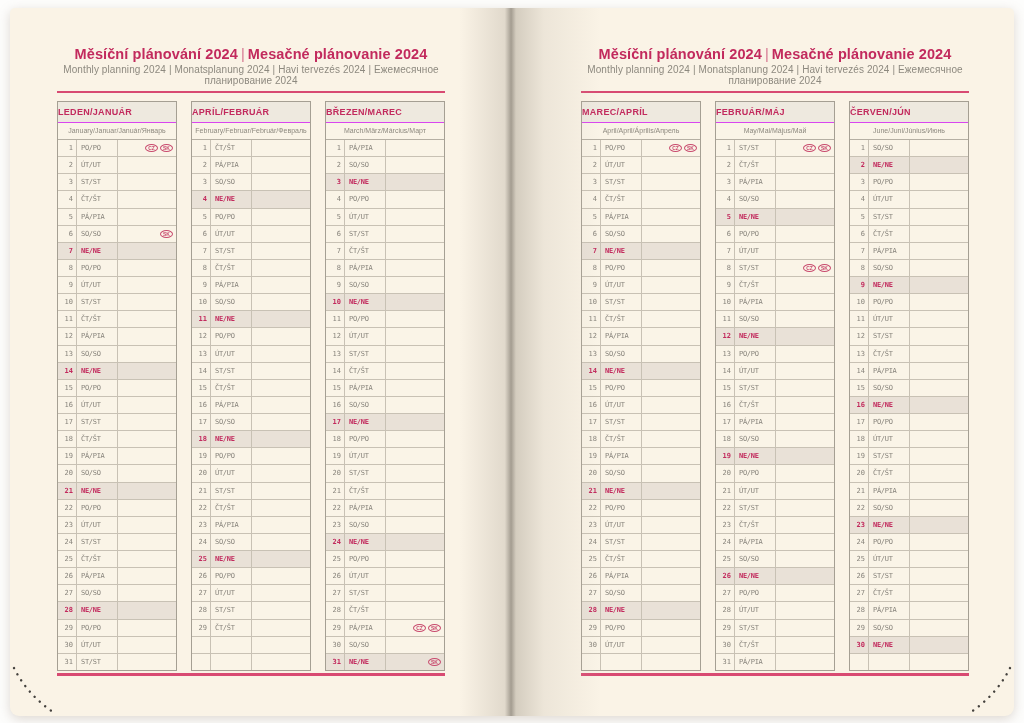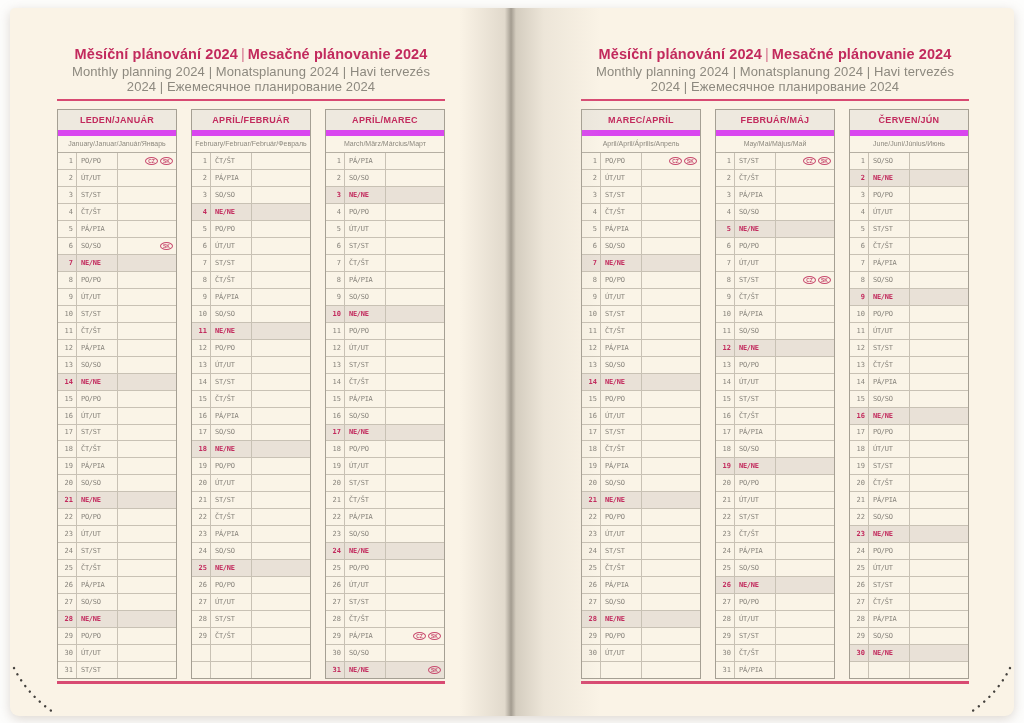--- a/index.html
+++ b/index.html
@@ -13,26 +13,26 @@
            rgba(150,140,126,.25) 32%,
            rgba(92,85,74,.55) 36.5%,
            rgba(150,142,128,.38) 40%,
            rgba(190,182,168,.22) 60%,
            rgba(210,202,190,0) 100%);}
   .pageContent{position:absolute;top:32px;width:388px;}
   .pageContent.left{left:47px;}
   .pageContent.right{left:571px;}
   .pgTitle{margin-top:6px;text-align:center;font-size:14.5px;font-weight:bold;color:#c22a5d;letter-spacing:.1px;}
   .pgTitle .sep{font-weight:400;color:#d4738f;padding:0 3px;}
-  .pgSub{margin-top:2px;text-align:center;font-size:13px;color:#8d897f;letter-spacing:.1px;}
+  .pgSub{margin-top:2px;text-align:center;font-size:10px;color:#8d897f;letter-spacing:.1px;}
   .topRule{height:2px;background:#d84a72;margin-top:5px;}
   .monthsRow{display:flex;gap:14px;margin-top:8px;height:570px;}
   .month{flex:1;display:flex;flex-direction:column;border:1px solid #a59f93;background:#faf4e7;box-sizing:border-box;}
-  .m-head{height:20px;line-height:20px;text-align:center;font-size:9px;font-weight:bold;color:#c22a5d;
-          background:#eee9df;border-bottom:6px solid #d946ef;letter-spacing:.3px;}
+  .m-head{height:20px;line-height:20px;text-align:left;font-size:9px;font-weight:bold;color:#c22a5d;
+          background:#eee9df;border-bottom:1px solid #d946ef;letter-spacing:.3px;}
   .m-sub{height:16px;line-height:16px;text-align:center;font-size:7px;color:#8d897f;border-bottom:1px solid #b5afa3;}
   .m-rows{flex:1;display:flex;flex-direction:column;}
   .day-row{flex:1;display:flex;align-items:stretch;border-bottom:1px solid #c8c1b4;
            font-family:"DejaVu Sans Mono",monospace;font-size:7px;color:#87837b;}
   .day-row:last-child{border-bottom:none;}
   .day-row.sun{background:#e9e1d7;color:#c22a5d;font-weight:bold;}
   .cell-num{width:19px;border-right:1px solid #c8c1b4;display:flex;align-items:center;justify-content:flex-end;padding-right:3px;box-sizing:border-box;}
   .cell-abbr{width:41px;border-right:1px solid #c8c1b4;display:flex;align-items:center;padding-left:4px;box-sizing:border-box;letter-spacing:-.3px;}
   .cell-note{flex:1;display:flex;align-items:center;justify-content:flex-end;padding-right:3px;gap:2px;}
   .badge{width:13px;height:8px;border:1px solid #c84a6e;border-radius:50%;color:#c84a6e;font-size:5px;font-weight:bold;
@@ -374,21 +374,21 @@
                 <span class="cell-note"></span>
               </div>
               <div class="day-row">
                 <span class="cell-num"></span>
                 <span class="cell-abbr"></span>
                 <span class="cell-note"></span>
               </div>
             </div>
           </div>
           <div class="month">
-            <div class="m-head">APRÍL/MAREC</div>
+            <div class="m-head">BŘEZEN/MAREC</div>
             <div class="m-sub">March/März/Március/Март</div>
             <div class="m-rows">
               <div class="day-row">
                 <span class="cell-num">1</span>
                 <span class="cell-abbr">PÁ/PIA</span>
                 <span class="cell-note"></span>
               </div>
               <div class="day-row">
                 <span class="cell-num">2</span>
                 <span class="cell-abbr">SO/SO</span>

